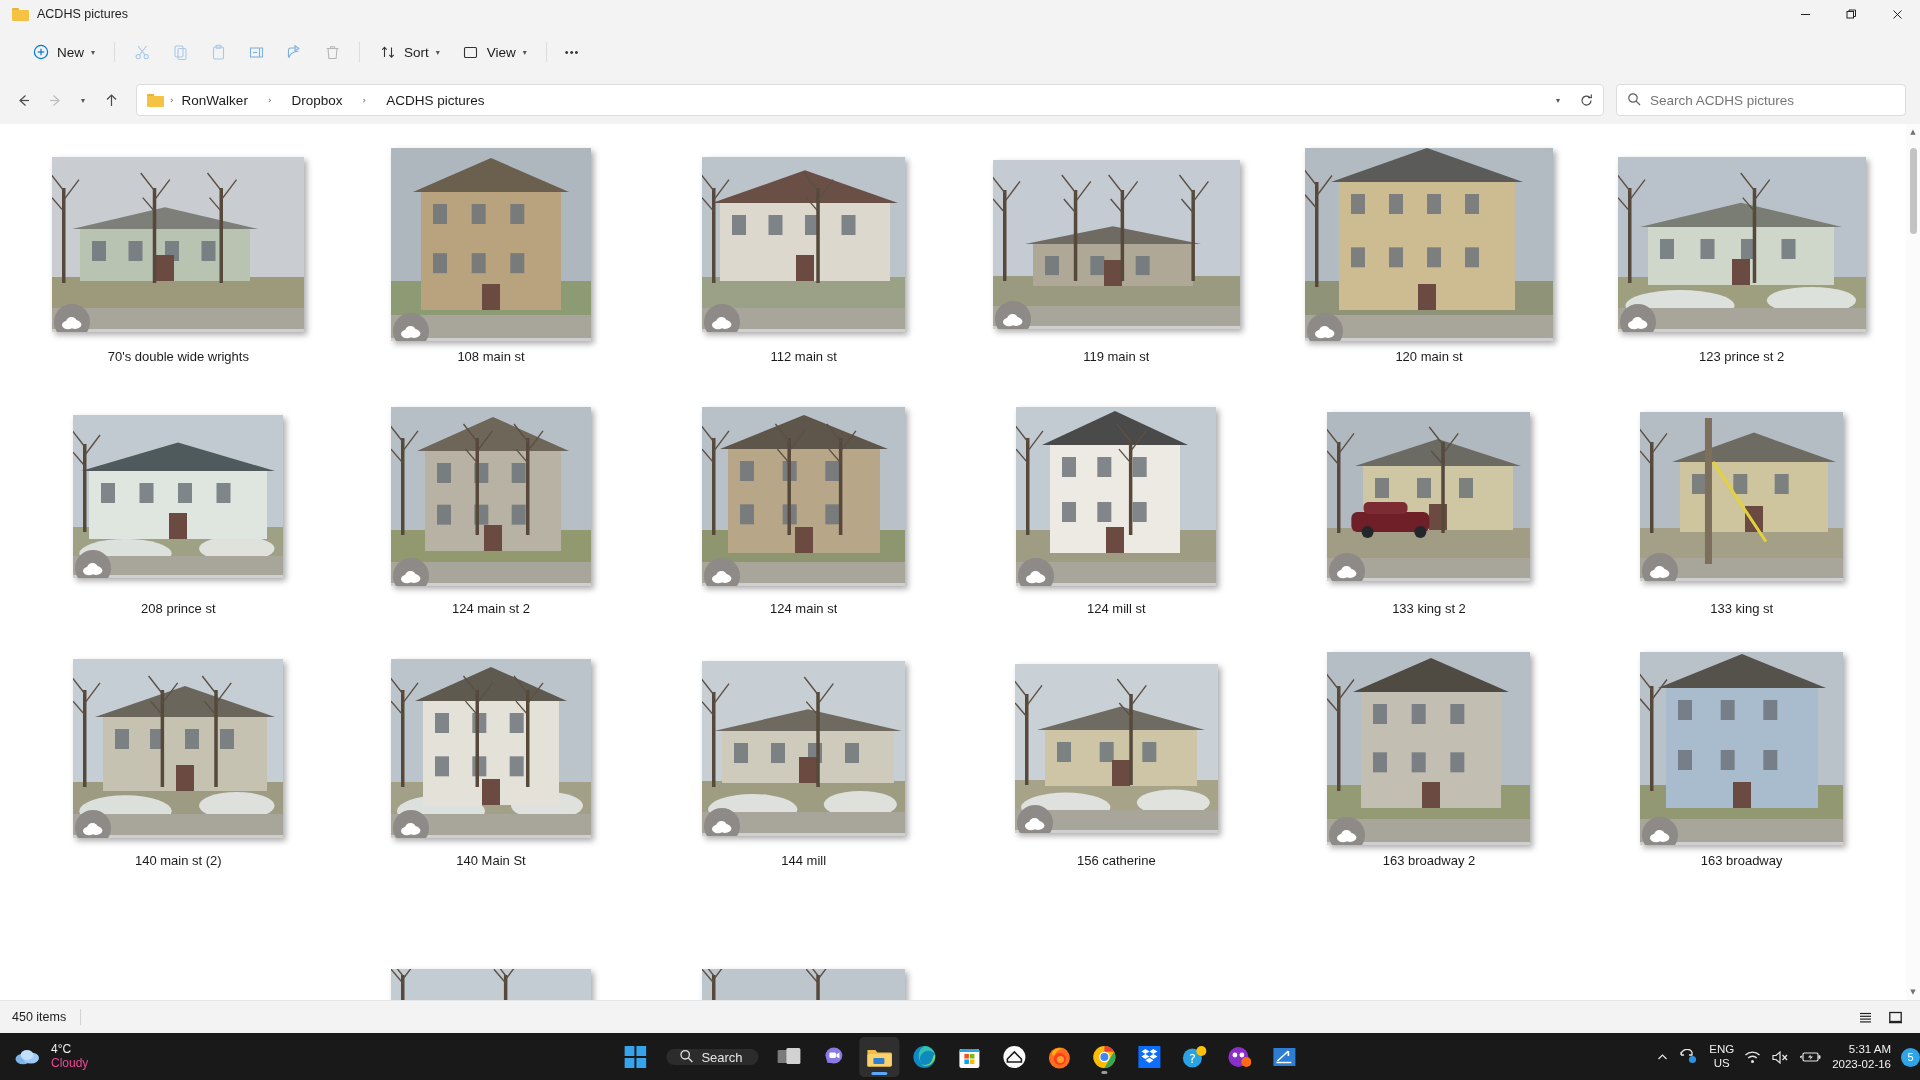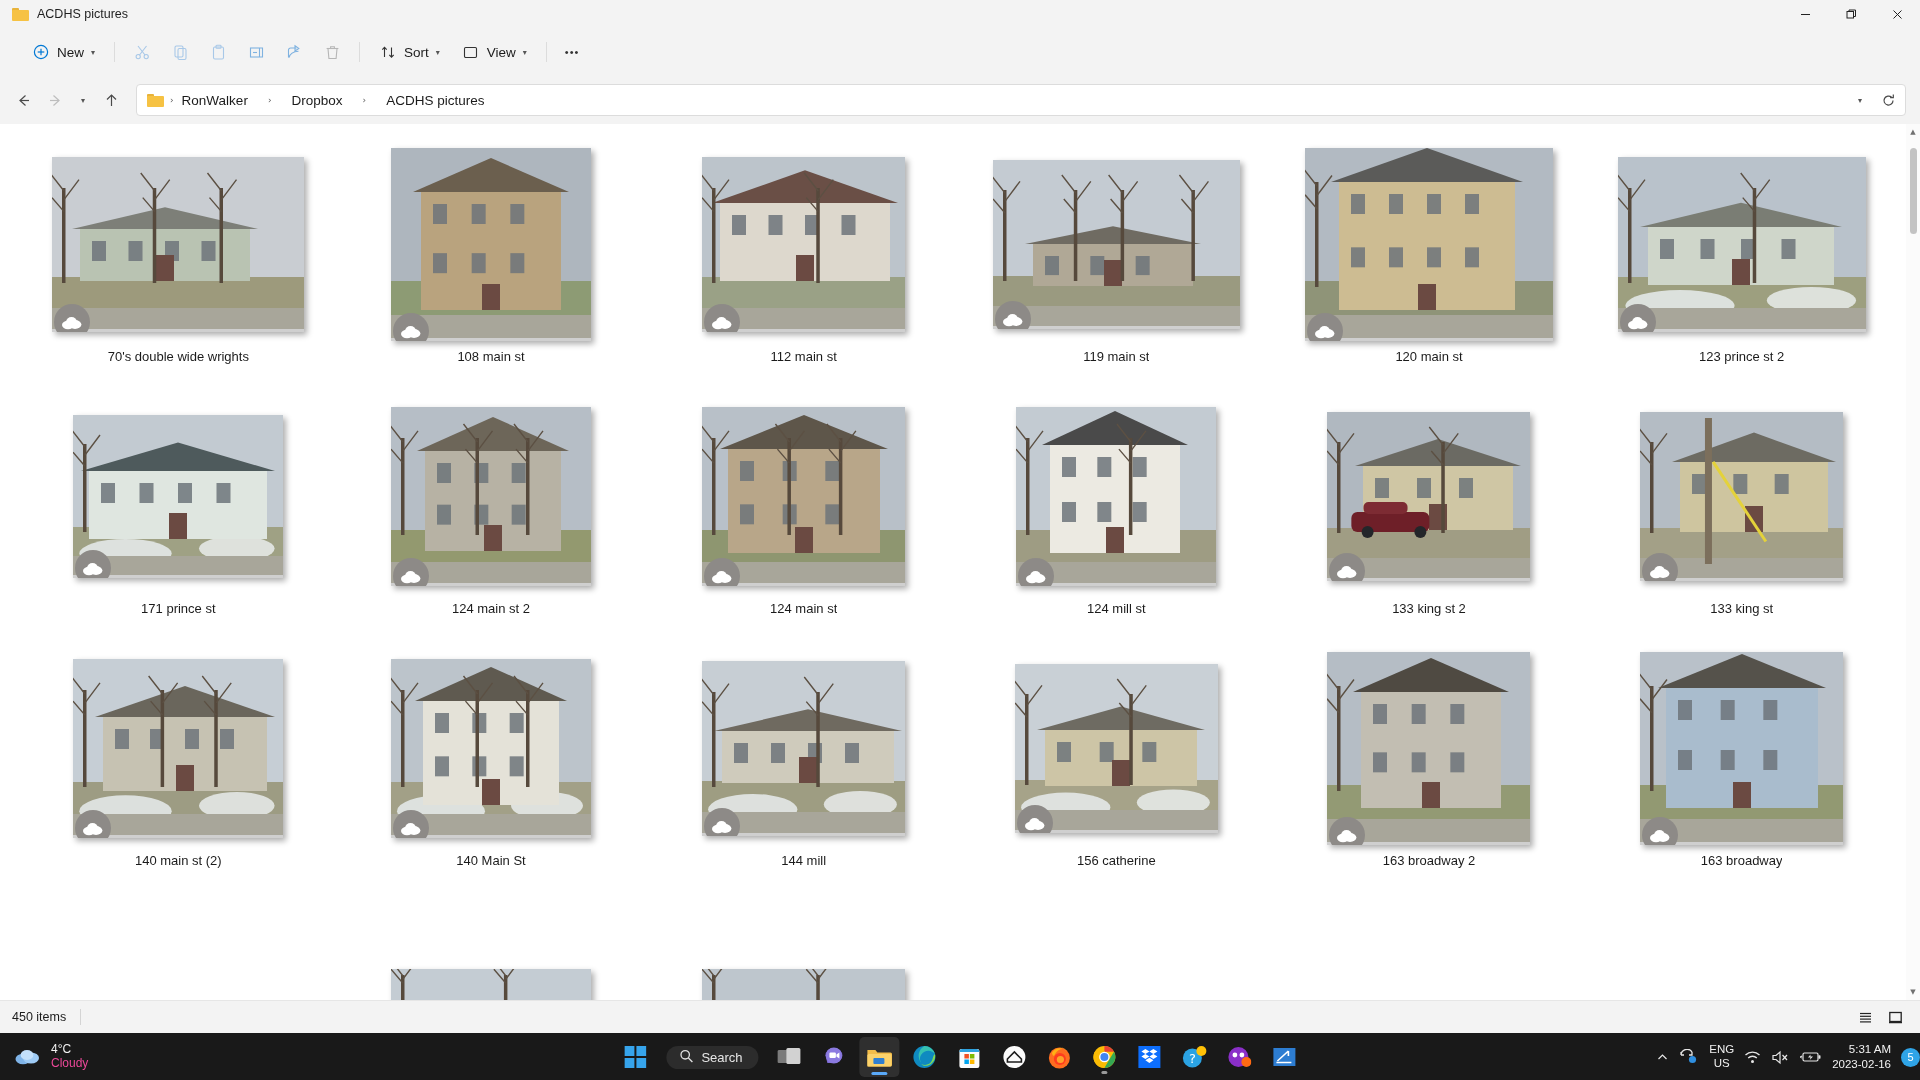--- a/index.html
+++ b/index.html
@@ -169,21 +169,21 @@
   .tb-icon.active { background: #2f2f2f; }
   .tb-icon.active::after {
     content: ""; position: absolute; bottom: 2px; left: 50%; transform: translateX(-50%);
     width: 16px; height: 3px; border-radius: 2px; background: #5aa9f8;
   }
   .tb-icon.running::after {
     content: ""; position: absolute; bottom: 3px; left: 50%; transform: translateX(-50%);
     width: 6px; height: 3px; border-radius: 2px; background: #9a9a9a;
   }
   .tb-search {
-    height: 23px; border-radius: 17px; background: #2c2c2c; display: flex;
+    height: 16px; border-radius: 17px; background: #2c2c2c; display: flex;
     align-items: center; gap: 8px; padding: 0 16px 0 13px; margin: 0 6px;
     font-size: 13px; color: #e6e6e6;
   }
   .tb-right {
     margin-left: auto; display: flex; align-items: center; gap: 10px; 
   }
   .tray-ic { display: flex; align-items: center; justify-content: center; color: #e6e6e6; }
   .lang { font-size: 11.5px; text-align: center; line-height: 1.18; color: #f0f0f0; }
   .clock { font-size: 11.5px; text-align: right; line-height: 1.3; color: #f2f2f2; }
   .badge {
@@ -357,20 +357,29 @@
       </div>
       <div class="addr-ic">
         <svg width="15" height="15" viewBox="0 0 15 15">
             <path d="M12 7.5 a4.5 4.5 0 1 1 -1.4 -3.2" fill="none" stroke="#4a4a4a" stroke-width="1.2"></path>
             <path d="M12.3 1.4 L12.3 4.6 L9.1 4.6" fill="none" stroke="#4a4a4a" stroke-width="1.2"></path>
           </svg>
       </div>
     </div>
   </div>
 
+  <div class="searchbox">
+    <span>
+      <svg width="14" height="14" viewBox="0 0 14 14">
+          <circle cx="6" cy="6" r="4.2" fill="none" stroke="#5e5e5e" stroke-width="1.2"></circle>
+          <line x1="9.2" y1="9.2" x2="13" y2="13" stroke="#5e5e5e" stroke-width="1.2"></line>
+        </svg>
+    </span>
+    <input type="text" placeholder="Search ACDHS pictures" style="">
+  </div>
 </div>
 
 <div class="content">
   <div class="grid" id="grid">
       <div class="tile">
         <div class="thumbwrap">
           <div class="thumb"><svg width="252" height="172" viewBox="0 0 252 172">
               <rect width="252" height="120" fill="#c9cdd2"></rect>
               <rect y="120" width="252" height="52" fill="#9d9a7c"></rect>
               <rect y="151" width="252" height="21" fill="#a8a69a"></rect>
@@ -555,21 +564,21 @@
               <rect x="10" y="29" width="3.5" height="88" fill="#56493c"></rect>
               <path d="M12 32 l-14 -18 M12 40 l15 -20 M12 51.2 l-12 -14" stroke="#5c5043" stroke-width="1.4" fill="none"></path>
             </svg><div class="cloudbadge">
               <svg width="22" height="16" viewBox="0 0 22 16">
                 <ellipse cx="7" cy="11" rx="6" ry="4.2" fill="#fff"></ellipse>
                 <ellipse cx="14" cy="10.5" rx="6.4" ry="4.4" fill="#fff"></ellipse>
                 <ellipse cx="10.5" cy="7.5" rx="5.4" ry="4.4" fill="#fff"></ellipse>
               </svg>
             </div></div>
         </div>
-        <div class="caption">171 prince st</div>
+        <div class="caption">208 prince st</div>
       </div>
       <div class="tile">
         <div class="thumbwrap">
           <div class="thumb"><svg width="200" height="176" viewBox="0 0 200 176">
               <rect width="200" height="123" fill="#b6bec6"></rect>
               <rect y="123" width="200" height="53" fill="#93996f"></rect>
               <rect y="155" width="200" height="21" fill="#a8a69a"></rect>
               <rect x="34" y="44" width="136" height="100" fill="#b7b2a4"></rect>
               <path d="M26 44 L102 10 L178 44 z" fill="#6d6659"></path>
               <rect x="46" y="56" width="14" height="20" fill="#6d747a" opacity="0.85"></rect>

